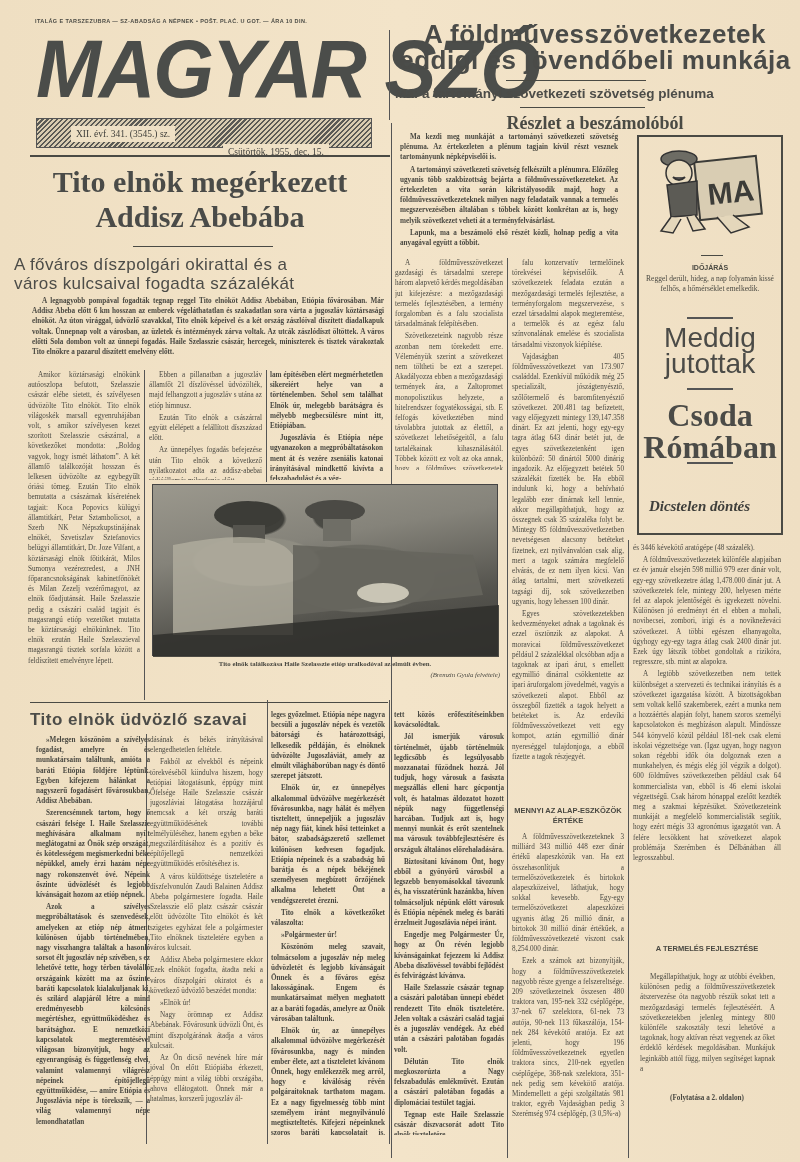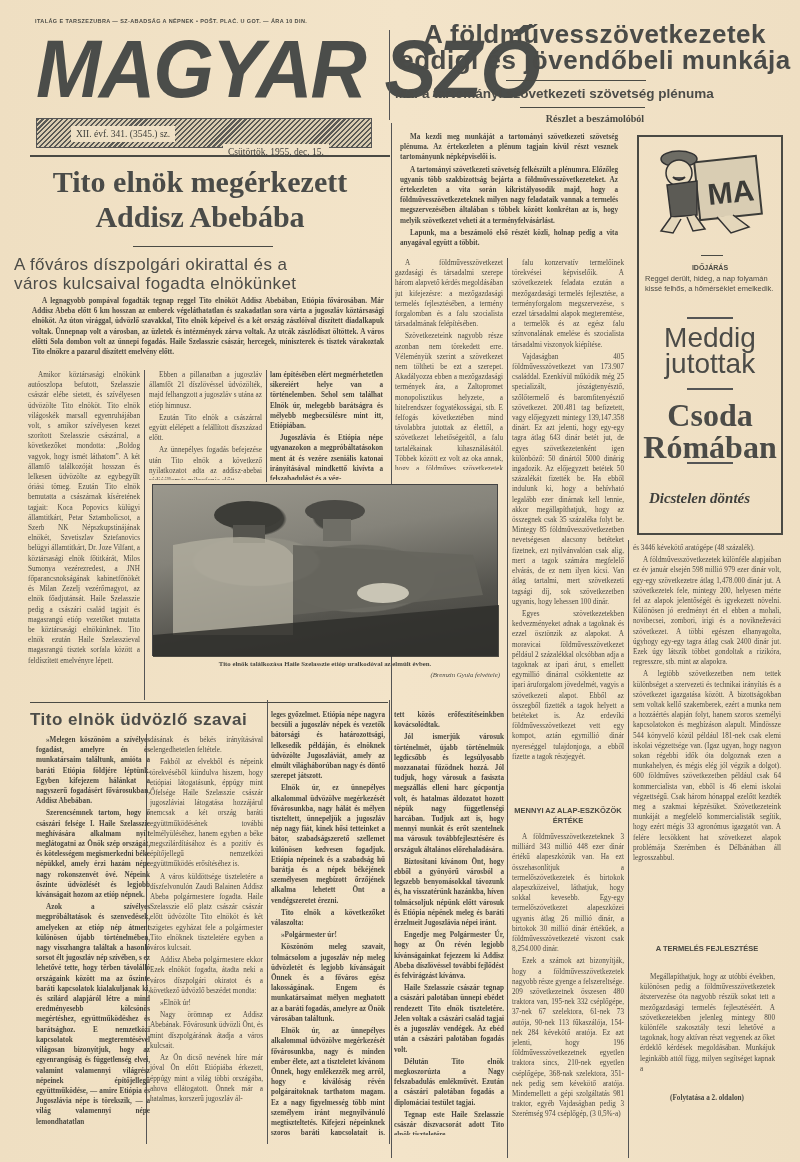--- a/index.html
+++ b/index.html
@@ -30,21 +30,21 @@
   .photo { background:
       radial-gradient(ellipse at 30% 20%, #3f3f3a 0 8%, transparent 9%),
       radial-gradient(ellipse at 52% 18%, #4a4a44 0 7%, transparent 8%),
       radial-gradient(ellipse at 30% 45%, #8f8d82 0 18%, transparent 19%),
       radial-gradient(ellipse at 60% 55%, #6b6a62 0 25%, transparent 26%),
       linear-gradient(170deg, #9b988d 0%, #85837a 35%, #55544e 70%, #3f3e3a 100%);
     border: 1px solid #444; }
   .caption { font-size: 6.8px; font-weight: bold; text-align: center; color: #4a4942; white-space: nowrap; }
   .boxed { border: 2px solid #4a4a44; }
   .weather-title { font-family: "Liberation Sans", sans-serif; font-weight: bold; font-size: 7px; text-align: center; color: #4a4942; }
-  .weather-text { font-family: Liberation Sans, sans-serif; font-size: 7.5px; line-height: 10px; text-align: left; color: #4a4942; }
+  .weather-text { font-family: Liberation Serif, serif; font-size: 7.5px; line-height: 10px; text-align: center; color: #4a4942; }
   .teaser1 { font-family: "Liberation Sans", sans-serif; font-size: 28px; line-height: 26px; text-align: center; color: #4b4b47; }
   .teaser2 { font-family: "Liberation Serif", serif; font-weight: bold; font-size: 32px; line-height: 32px; text-align: center; color: #4b4b47; }
   .teaser3 { font-family: "Liberation Serif", serif; font-weight: bold; font-style: italic; font-size: 15px; line-height: 18px; text-align: center; color: #3f3f3b; }
   .shortrule { height: 1.5px; background: #555; margin: 0 auto; }
   .sect { font-family: "Liberation Sans", sans-serif; font-weight: bold; font-size: 7.5px; line-height: 10px; text-align: center; color: #4a4942; }
   .cartoon { position: absolute; }
 </style>
 </head>
 <body>
 
@@ -60,21 +60,21 @@
 <div class="abs rule" style="left:30px; top:155px; width:360px; height:1.5px;"></div>
 
 <div class="abs vrule" style="left:389px; top:30px; height:90px;"></div>
 <div class="abs vrule" style="left:391px; top:123px; height:1035px;"></div>
 
 <div class="abs hl-big" style="left:395px; top:20px; width:400px; font-size:26px; line-height:28px; letter-spacing:0.5px;">A földművesszövetkezetek</div>
 <div class="abs hl-big" style="left:395px; top:46px; width:400px; font-size:26px; line-height:28px; letter-spacing:0.5px;">eddigi és jövendőbeli munkája</div>
 <div class="abs rule" style="left:506px; top:80px; width:140px;"></div>
 <div class="abs sub" style="left:395px; top:86px; width:400px; font-size:13.5px; font-weight:bold; line-height:16px;">Ma: a tartományi szövetkezeti szövetség plénuma</div>
 <div class="abs rule" style="left:520px; top:107px; width:125px;"></div>
-<div class="abs" style="left:395px; top:113px; width:400px; text-align:center; font-family:'Liberation Serif',serif; font-weight:bold; font-size:10px; color:#4a4a44;">Részlet a beszámolóból</div>
+<div class="abs" style="left:395px; top:113px; width:400px; text-align:center; font-family:'Liberation Serif',serif; font-weight:bold; font-size:18px; color:#4a4a44;">Részlet a beszámolóból</div>
 
 <div class="abs txt bold-txt" style="left:400px; top:132px; width:218px; height:122px;">
   <p>Ma kezdi meg munkáját a tartományi szövetkezeti szövetség plénuma. Az értekezleten a plénum tagjain kívül részt vesznek tartományunk népképviselői is.</p>
   <p>A tartományi szövetkezeti szövetség felkészült a plénumra. Előzőleg ugyanis több szakbizottság bejárta a földművesszövetkezeteket. Az értekezleten a vita során kikristályosodik majd, hogy a földművesszövetkezeteknek milyen nagy feladataik vannak a termelés megszervezésében általában s többek között konkrétan az is, hogy melyik szövetkezet veheti át a terményfelvásárlást.</p>
   <p>Lapunk, ma a beszámoló első részét közli, holnap pedig a vita anyagával együtt a többit.</p>
 </div>
 
 <div class="abs boxed" style="left:637px; top:135px; width:146px; height:400px;">
   <svg class="cartoon" style="left:14px; top:8px;" width="118" height="92" viewBox="0 0 118 92">
     <rect x="44" y="14" width="62" height="58" fill="#d9cdb3" stroke="#3c3c38" stroke-width="2" transform="rotate(-6 75 43)"></rect>
@@ -87,21 +87,21 @@
     <path d="M64 72 L78 88 L96 82 L80 70" fill="#e4d7bb" stroke="#333" stroke-width="1.5"></path>
   </svg>
   <div class="abs rule" style="left:62px; top:118px; width:22px;"></div>
   <div class="abs weather-title" style="left:0; top:127px; width:142px;">IDŐJÁRÁS</div>
   <div class="abs weather-text" style="left:6px; top:137px; width:130px;">Reggel derült, hideg, a nap folyamán kissé felhős, a hőmérséklet emelkedik.</div>
   <div class="abs shortrule" style="left:48px; top:180px; width:46px;"></div>
   <div class="abs teaser1" style="left:0; top:188px; width:142px;">Meddig jutottak</div>
   <div class="abs shortrule" style="left:48px; top:251px; width:46px;"></div>
   <div class="abs teaser2" style="left:0; top:262px; width:142px;">Csoda Rómában</div>
   <div class="abs shortrule" style="left:48px; top:325px; width:46px;"></div>
-  <div class="abs teaser3" style="left:0; top:352px; width:121px;">Dicstelen döntés</div>
+  <div class="abs teaser3" style="left:0; top:360px; width:121px;">Dicstelen döntés</div>
 </div>
 
 <div class="abs vrule" style="left:507px; top:258px; height:900px;"></div>
 <div class="abs vrule" style="left:628px; top:540px; height:618px;"></div>
 
 <div class="abs txt" style="left:395px; top:258px; width:108px; height:212px;">
   <p>A földművesszövetkezet gazdasági és társadalmi szerepe három alapvető kérdés megoldásában jut kifejezésre: a mezőgazdasági termelés fejlesztésében, a termény forgalomban és a falu szocialista társadalmának felépítésében.</p>
   <p>Szövetkezeteink nagyobb része azonban nem törekedett erre. Véleményük szerint a szövetkezet nem töltheti be ezt a szerepet. Akadályozza ebben a mezőgazdasági termények ára, a Zaltopromet monopolisztikus helyzete, a hitelrendszer fogyatékosságai, stb. E felfogás következtében mind távolabbra jutottak az élettől, a szövetkezet lehetőségeitől, a falu tartalékainak kihasználásától. Többek között ez volt az oka annak, hogy a földműves szövetkezetek mindinkább a</p>
 </div>
 
@@ -125,21 +125,21 @@
 <div class="abs sect" style="left:633px; top:944px; width:148px;">A TERMELÉS FEJLESZTÉSE</div>
 <div class="abs txt" style="left:640px; top:972px; width:135px; height:115px;">
   <p>Megállapíthatjuk, hogy az utóbbi években, különösen pedig a földművesszövetkezetek átszervezése óta nagyobb részük sokat tett a mezőgazdasági termelés fejlesztéséért. A szövetkezetekben jelenleg mintegy 800 különféle szakosztály teszi lehetővé a tagoknak, hogy aktívan részt vegyenek az őket érdeklő kérdések megoldásában. Munkájuk leginkább attól függ, milyen segítséget kapnak a</p>
 </div>
 <div class="abs" style="left:633px; top:1094px; width:148px; text-align:center; font-size:7.2px; font-weight:bold; color:#4a4942;">(Folytatása a 2. oldalon)</div>
 
 <div class="abs hl-big" style="left:10px; top:165px; width:380px; font-size:30px; line-height:34px; font-family:'Liberation Serif',serif;">Tito elnök megérkezett</div>
 <div class="abs hl-big" style="left:10px; top:200px; width:380px; font-size:30px; line-height:34px; font-family:'Liberation Serif',serif;">Addisz Abebába</div>
 <div class="abs rule" style="left:133px; top:246px; width:140px;"></div>
 <div class="abs sub" style="left:14px; top:255px; width:375px; font-size:17px; line-height:19px; letter-spacing:0.4px;">A főváros díszpolgári okirattal és a</div>
-<div class="abs sub" style="left:14px; top:274px; width:375px; font-size:17px; line-height:19px; letter-spacing:0.4px;">város kulcsaival fogadta elnökünket</div>
+<div class="abs sub" style="left:14px; top:274px; width:375px; font-size:17px; line-height:19px; letter-spacing:0.4px;">város kulcsaival fogadta százalékát</div>
 
 <div class="abs txt bold-txt" style="left:32px; top:296px; width:352px; height:70px;">
   <p>A legnagyobb pompával fogadták tegnap reggel Tito elnököt Addisz Abebában, Etiópia fővárosában. Már Addisz Abeba előtt 6 km hosszan az emberek végeláthatatlan és szakadatlan sora várta a jugoszláv köztársasági elnököt. Az úton virággal, üdvözlő szavakkal, Tito elnök képeivel és a két ország zászlóival díszített diadalkapuk voltak. Ünnepnap volt a városban, az üzletek és intézmények zárva voltak. Az utcák zászlódíszt öltöttek. A város előtti Sola dombon volt az ünnepi fogadás. Haile Szelasszie császár, hercegek, miniszterek és tisztek várakoztak Tito elnökre a pazarul díszített emelvény előtt.</p>
 </div>
 
 <div class="abs vrule" style="left:144px; top:370px; height:330px;"></div>
 <div class="abs vrule" style="left:266px; top:370px; height:112px;"></div>
 
 <div class="abs txt" style="left:28px; top:370px; width:112px; height:330px;">
   <p>Amikor köztársasági elnökünk autóoszlopa befutott, Szelasszie császár elébe sietett, és szívélyesen üdvözölte Tito elnököt. Tito elnök világoskék marsall egyenruhájában volt, s amikor szívélyesen kezet szorított Szelasszie császárral, a következőket mondotta: „Boldog vagyok, hogy ismét láthatom”. A két államfő találkozóját hosszan és lelkesen üdvözölte az egybegyűlt óriási tömeg. Ezután Tito elnök bemutatta a császárnak kíséretének tagjait: Koca Popovics külügyi államtitkárt, Petar Sztambolicsot, a Szerb NK Népszkupstinájának elnökét, Szvetiszlav Sztefanovics belügyi államtitkárt, Dr. Joze Vilfant, a köztársasági elnök főtitkárát, Milos Sumonya vezérezredest, a JNH főparancsnokságának kabinetfőnökét és Milan Zezelj vezérőrnagyot, az elnök főadjutánsát. Haile Szelasszie pedig a császári család tagjait és magasrangú etióp vezetőket mutatta be köztársasági elnökünknek. Tito elnök ezután Haile Szelasszieval magasrangú tisztek sorfala között a feldíszített emelvényre lépett.</p>

